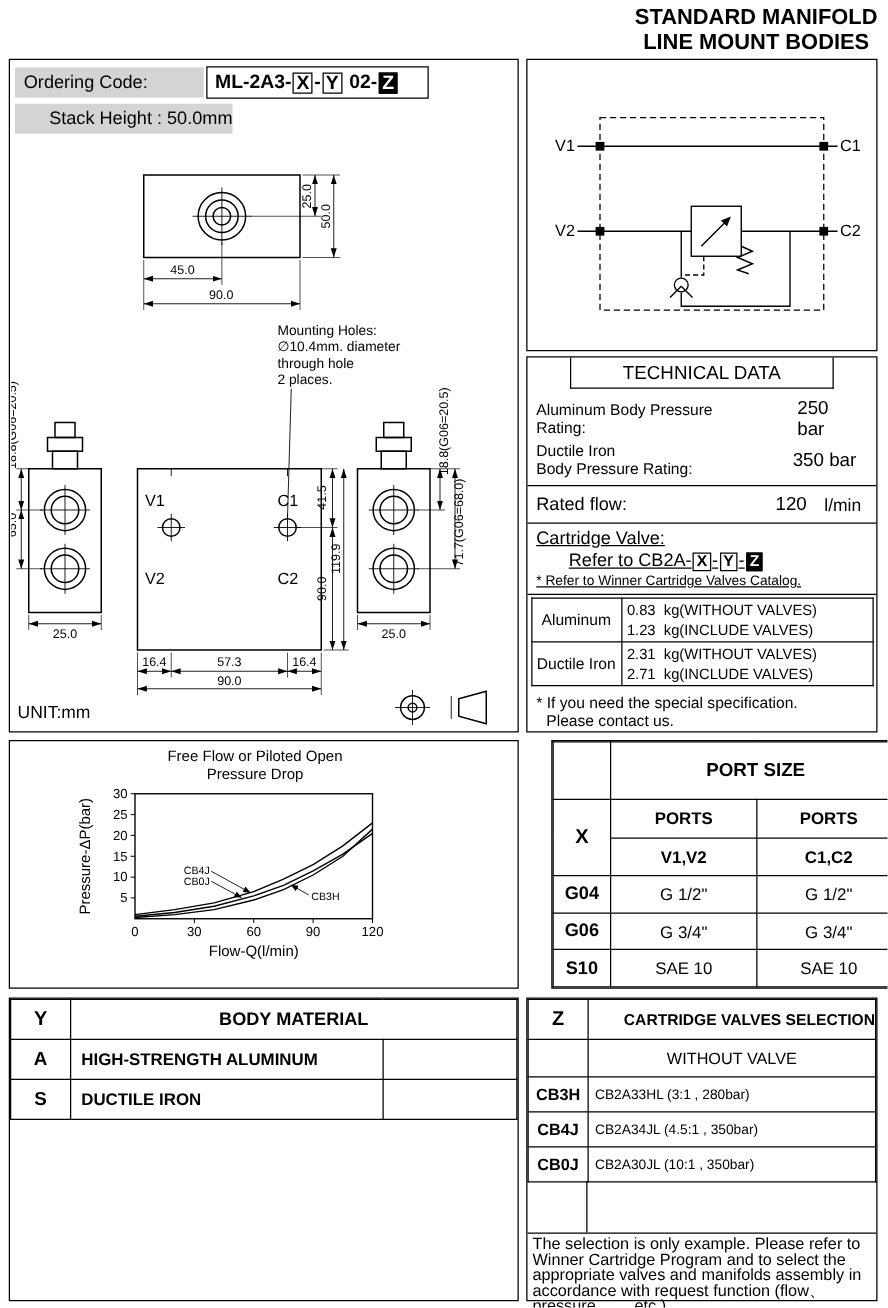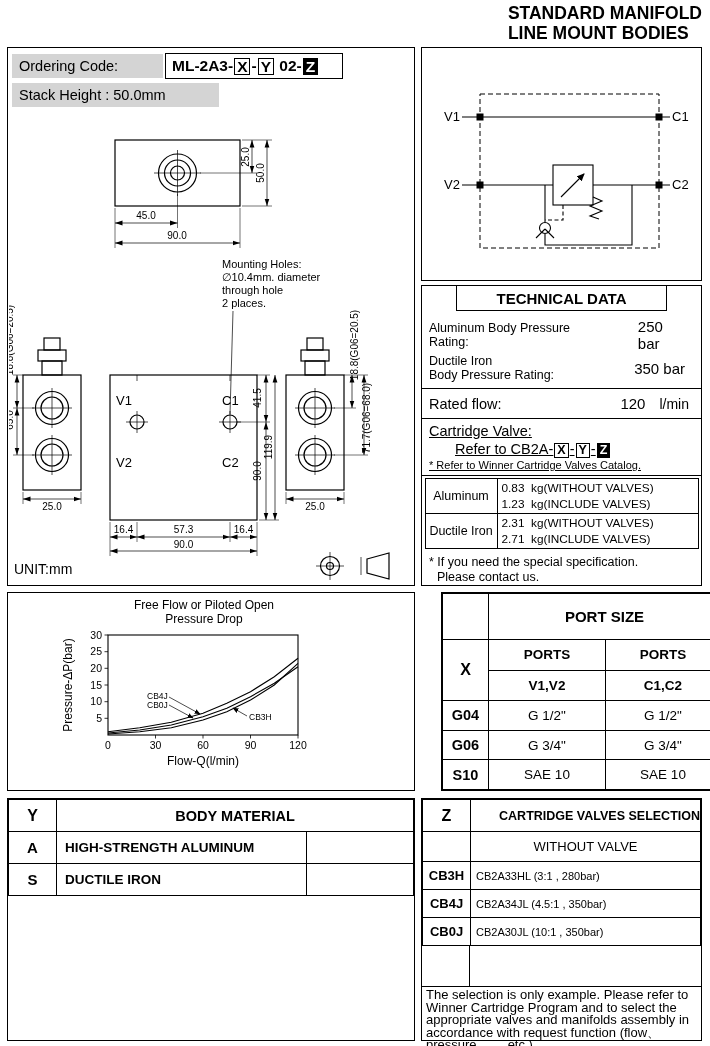--- a/index.html
+++ b/index.html
@@ -1,29 +1,29 @@
 <!DOCTYPE html>
 <html><head>
 <meta charset="utf-8">
 <style>
   * { margin:0; padding:0; box-sizing:border-box; }
   body { width:710px; height:1046px; background:#fff; color:#000;
          font-family:"Liberation Sans", sans-serif; }
   #page { position:relative; width:710px; height:1046px; background:#fff; overflow:hidden; }
   .box { position:absolute; border:1.6px solid #000; background:#fff; }
 
-  #page-title { position:absolute; top:3px; right:8px; text-align:left;
+  #page-title { position:absolute; top:3px; right:8px; text-align:center;
                 font-size:17.5px; font-weight:bold; line-height:20px; }
 
   
   #left-box { left:7px; top:47px; width:408px; height:539px; }
   .gray-bar { position:absolute; background:#d4d4d4; height:24px; line-height:24px;
               font-size:14.5px; padding-left:7px; }
   #ordering-bar { left:4px; top:6px; width:151px; }
-  #stack-bar { left:4px; top:35px; width:207px; }
+  #stack-bar { left:4px; top:35px; width:174px;text-align:right; }
   #code-box { position:absolute; left:157px; top:5px; height:26px; min-width:178px;
               border:1.6px solid #000; display:flex; align-items:center; padding:0 6px;
               font-size:15.5px; font-weight:bold; white-space:pre; background:#fff; }
   .codebox { display:inline-block; border:1.3px solid #000; padding:0 2px; margin:0 1px;
              line-height:15px; font-weight:bold; }
   .codebox.dark { background:#000; color:#fff; border-color:#000; }
   .codebox.sm { font-size:12.5px; line-height:13px; }
   #drawing-svg { position:absolute; left:1px; top:62px; }
 
   svg text { font-family:"Liberation Sans", sans-serif; fill:#000; }
@@ -40,21 +40,21 @@
   #circuit-box { left:421px; top:47px; width:281px; height:234px; }
   .dashrect { fill:none; stroke:#000; stroke-width:1; stroke-dasharray:5 3; }
   .sch { stroke:#000; stroke-width:1.1; fill:none; }
   .blk { fill:#000; stroke:none; }
   .dash2 { stroke-dasharray:4 2.5; }
   .circlabel { font-size:13px; }
 
   
   #tech-box { left:421px; top:285px; width:281px; height:301px; }
   .td-title { margin:0 34px; height:25px; line-height:25px; text-align:center;
-              font-weight:bold; font-size:15px;
+              font-weight:normal; font-size:15px;
               border-left:1.4px solid #000; border-right:1.4px solid #000; border-bottom:1.4px solid #000; }
   .td-press { padding:6px 0 5px 0; border-bottom:1px solid #000; }
   .td-row { display:flex; align-items:center; padding:1px 16px 1px 7px;gap:38px; }
   .td-lbl { font-size:12.5px; line-height:14px; }
   .td-val { margin-left:auto; font-size:15px; }
   .blkline { display:block; }
   .td-flow { display:flex; align-items:center; height:30px; padding:0 12px 0 7px;
              border-bottom:1px solid #000; font-size:14.5px; }
   .flow-val { margin-left:auto; font-size:15px; }
   .flow-unit { margin-left:14px; font-size:14px; }

